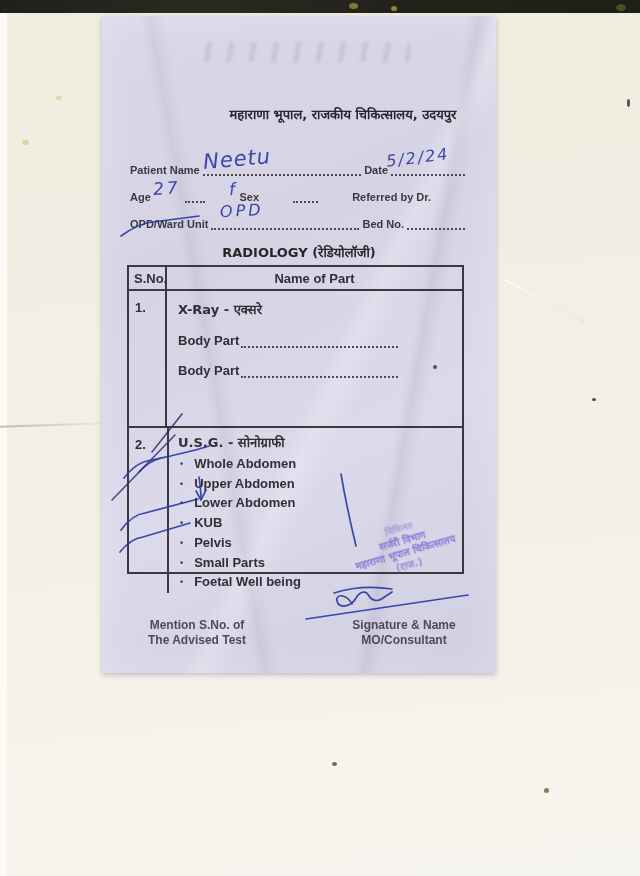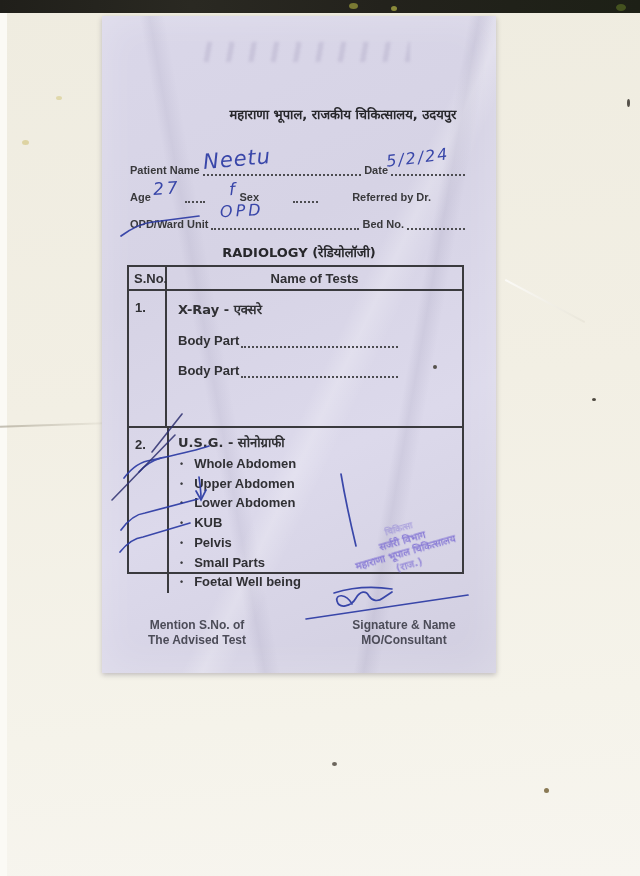--- a/index.html
+++ b/index.html
@@ -137,21 +137,21 @@
       <span class="lbl">OPD/Ward Unit</span>
       <span class="dots grow"></span>
       <span class="lbl">Bed No.</span>
       <span class="dots" style="width:58px;"></span>
     </div>
 
     <div class="section-title">RADIOLOGY (रेडियोलॉजी)</div>
 
     <div class="rtable">
       <div class="cell cb cr h-sno">S.No.</div>
-      <div class="cell cb h-name">Name of Tests</div>
+      <div class="cell cb h-name">Name of Part</div>
 
       <div class="cell cr sno-cell">1.</div>
       <div class="cell test-cell">
         <div>X-Ray - एक्सरे</div>
         <div class="bp-line">
           <span>Body Part</span>
           <span class="dots grow"></span>
         </div>
         <div class="bp-line">
           <span>Body Part</span>

